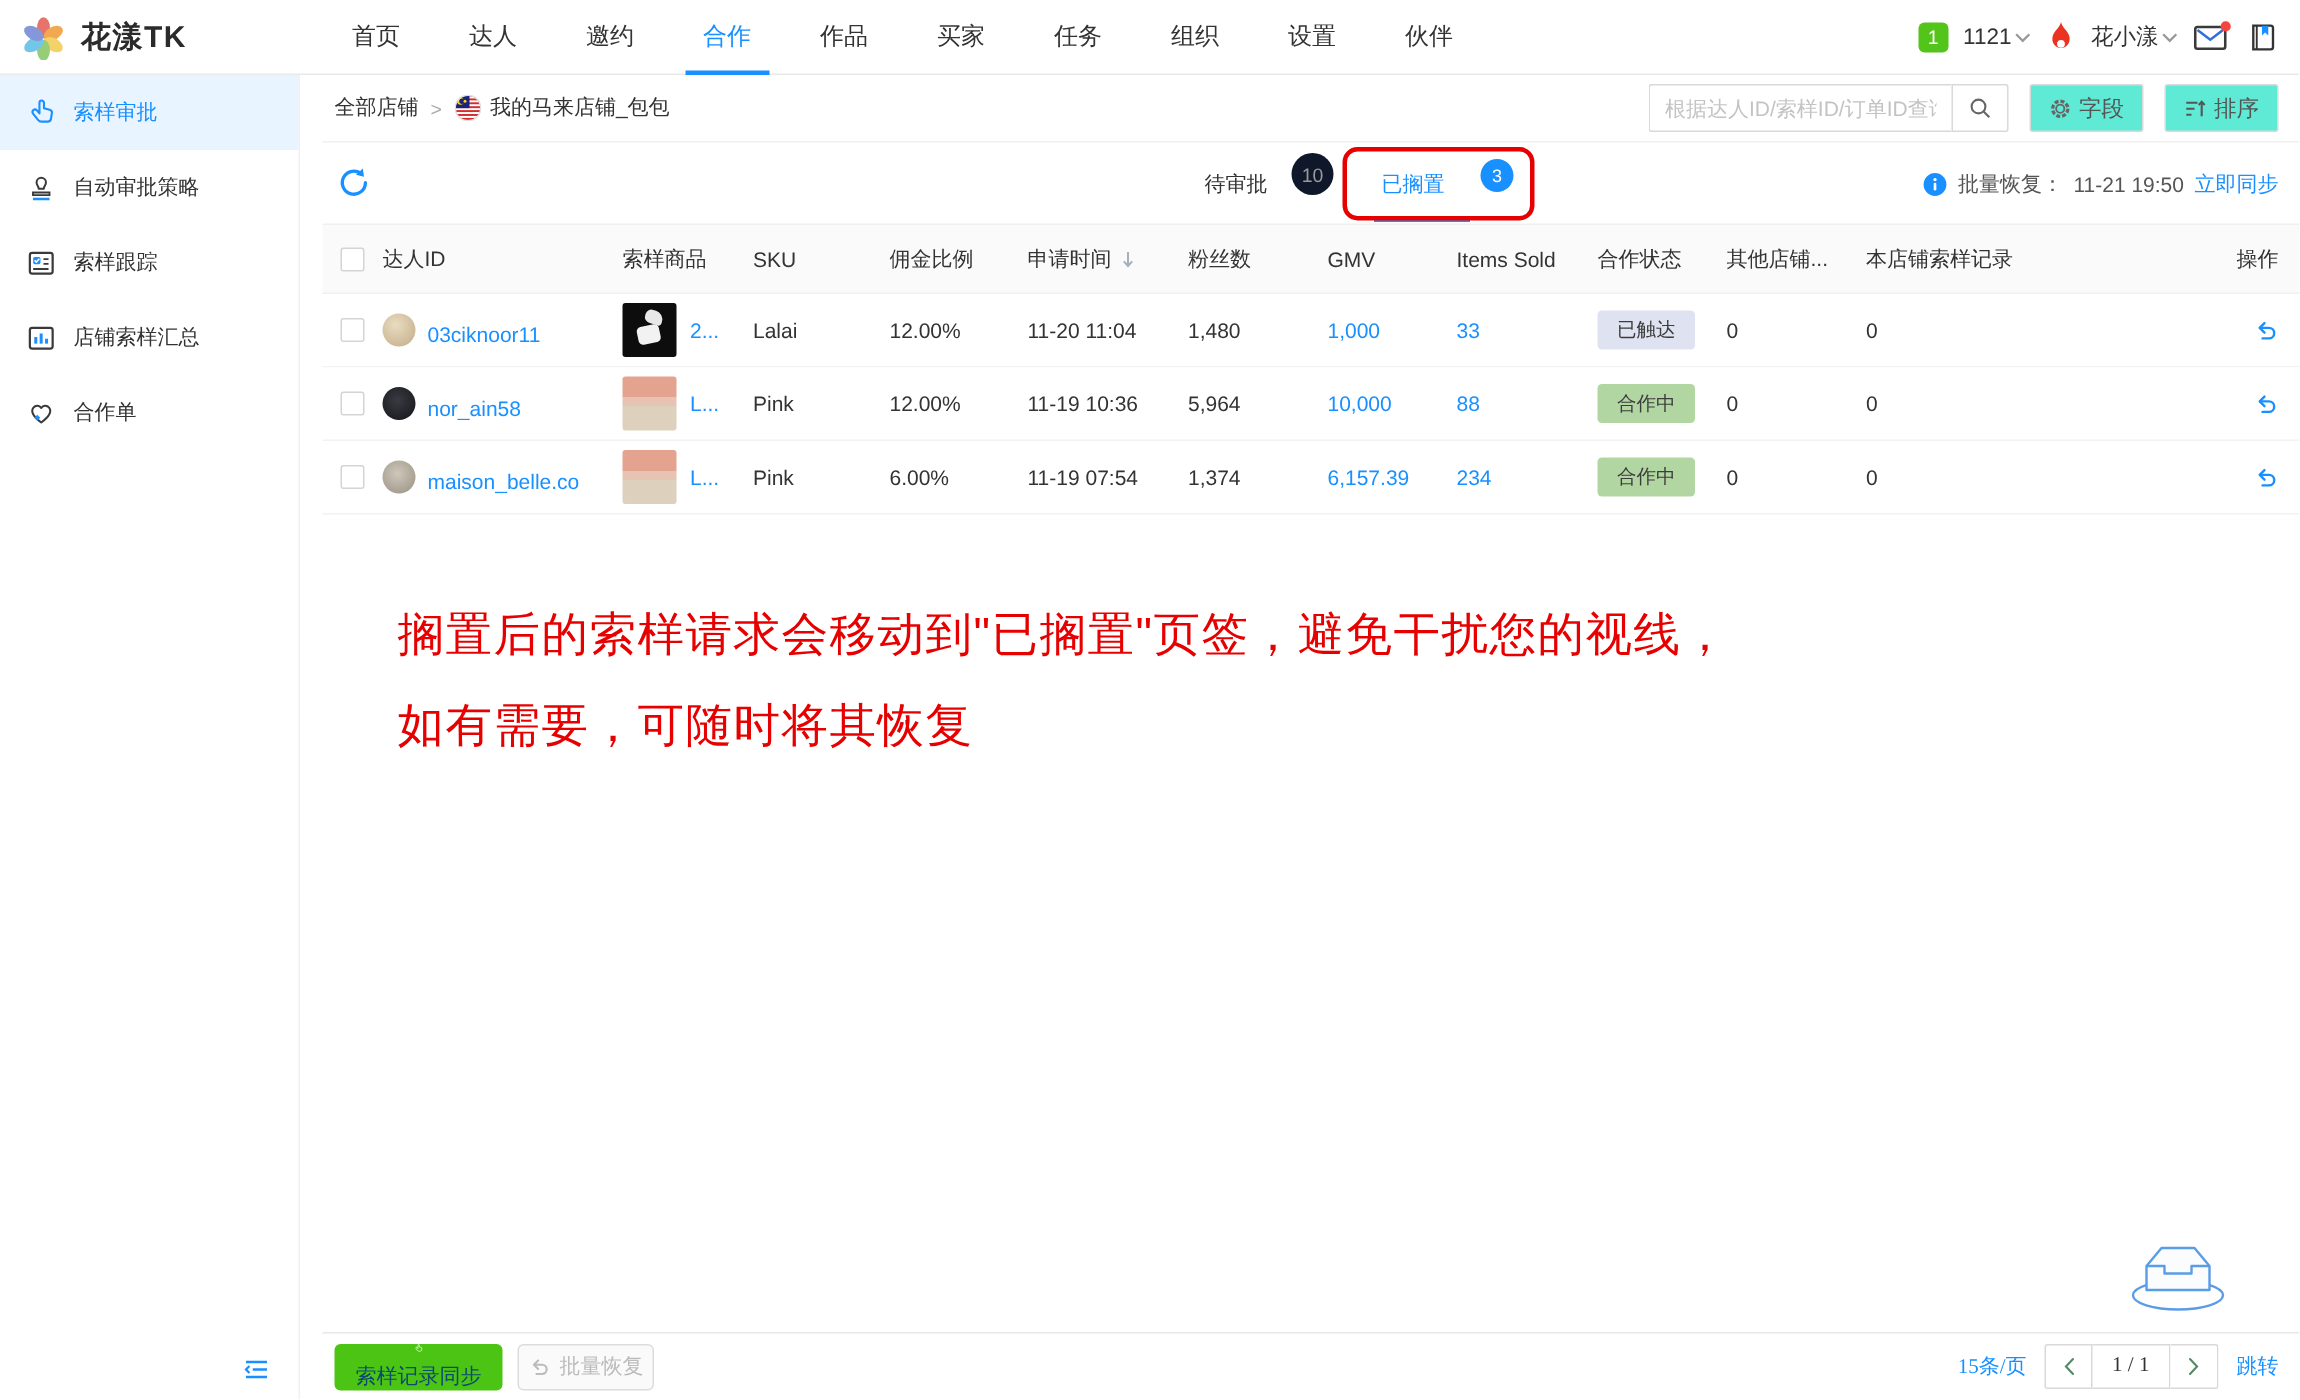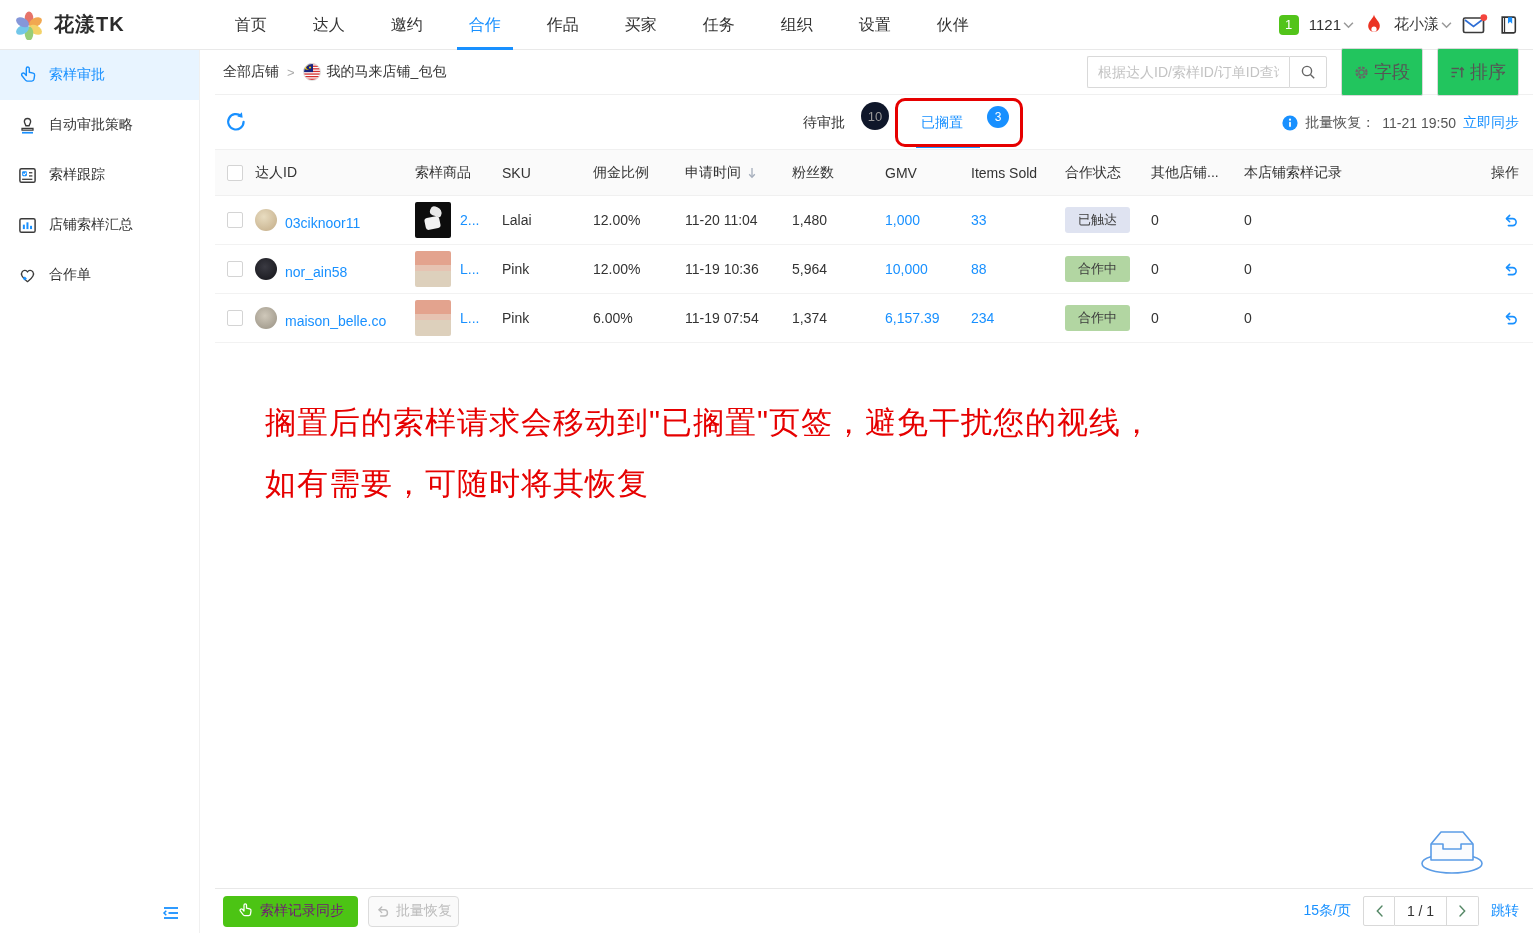--- a/index.html
+++ b/index.html
@@ -32,21 +32,21 @@
   
   .crumb-bar { height:45px; display:flex; align-items:center; padding:0 14px 0 8px; border-bottom:1px solid #f0f0f0; }
   .crumb { display:flex; align-items:center; gap:8px; font-size:14px; }
   .crumb-sep { color:#aaa; font-size:13px; }
   .crumb-shop { display:flex; align-items:center; gap:6px; }
   .crumb-tools { margin-left:auto; display:flex; align-items:center; gap:14px; }
   .search-group { display:flex; height:32px; }
   .search-input { width:202px; height:32px; border:1px solid #d9d9d9; border-right:none; border-radius:2px 0 0 2px; padding:0 10px; font-size:14px; outline:none; color:#333; font-family:inherit; }
   .search-input::placeholder { color:#c3c3c3; }
   .search-btn { width:38px; height:32px; border:1px solid #d9d9d9; border-radius:0 2px 2px 0; background:#fff; display:flex; align-items:center; justify-content:center; cursor:pointer; }
-  .tool-btn { height:48px; border:1px solid #d9d9d9; border-radius:2px; background:#22c55e; display:flex; align-items:center; gap:5px; padding:0 12px; font-size:18px; color:#555; cursor:pointer; }
+  .tool-btn { height:32px; border:1px solid #d9d9d9; border-radius:2px; background:#5eead4; display:flex; align-items:center; gap:5px; padding:0 12px; font-size:15px; color:#555; cursor:pointer; }
 
   
   .tab-bar { height:55px; position:relative; border-bottom:1px solid #f0f0f0; }
   .refresh-btn { position:absolute; left:10px; top:16px; cursor:pointer; }
   .tab { position:absolute; top:0; height:55px; line-height:55px; font-size:14px; cursor:pointer; }
   .tab-pending { left:588px; color:#333; }
   .tab-shelved { left:706px; color:#1890ff; }
   .count-gray { position:absolute; left:646px; top:7px; width:28px; height:28px; border-radius:50%; background:#0f172a; color:#999; font-size:13px; display:flex; align-items:center; justify-content:center; }
   .count-blue { position:absolute; left:772px; top:11px; width:22px; height:22px; border-radius:50%; background:#1890ff; color:#fff; font-size:12px; display:flex; align-items:center; justify-content:center; }
   .tab-underline { position:absolute; left:701px; top:49px; width:64px; height:4px; background:#1890ff; }
@@ -79,23 +79,23 @@
   .st-reached { background:#dfe3f1; }
   .st-coop { background:#b2d6a2; }
   .undo-btn { cursor:pointer; display:inline-flex; }
 
   
   .annotation { margin:49px 0 0 50px; color:#e60000; font-size:31px; line-height:61px; letter-spacing:1px; }
 
   
   .empty-inbox { position:absolute; right:43px; bottom:57px; }
   .footer-bar { margin-top:auto; height:45px; border-top:1px solid #e8e8e8; display:flex; align-items:center; padding:0 14px 0 8px; gap:10px; background:#fff; }
-  .green-btn { height:31px; background:#4cc414; border:none; border-radius:4px; color:#701a75; font-size:14px; display:flex; align-items:center; gap:7px; padding:0 14px; cursor:pointer; font-family:inherit; }
+  .green-btn { height:31px; background:#4cc414; border:none; border-radius:4px; color:#0c4a6e; font-size:14px; display:flex; align-items:center; gap:7px; padding:0 14px; cursor:pointer; font-family:inherit;flex-direction:column; }
   .gray-btn { height:31px; background:#fafafa; border:1px solid #dcdcdc; border-radius:4px; color:#bcbcbc; font-size:14px; display:flex; align-items:center; gap:6px; padding:0 6px; cursor:not-allowed; font-family:inherit; }
-  .footer-right { margin-left:auto; display:flex; align-items:center; gap:12px; }
+  .footer-right { margin-left:auto; display:flex; align-items:center; gap:12px;font-family:Liberation Serif, serif; }
   .page-size { color:#1890ff; cursor:pointer; }
   .pager { display:flex; height:30px; }
   .pg-btn { width:32px; border:1px solid #d9d9d9; background:#fff; display:flex; align-items:center; justify-content:center; color:#556; cursor:pointer; font-size:13px; }
   .pg-btn.prev { border-radius:2px 0 0 2px; }
   .pg-btn.next { border-radius:0 2px 2px 0; border-left:none; }
   .pg-ind { min-width:52px; border:1px solid #d9d9d9; border-left:none; display:flex; align-items:center; justify-content:center; padding:0 8px; color:#333; }
   .jump { color:#1890ff; cursor:pointer; }
   svg { display:block; }
 </style>
 </head>

